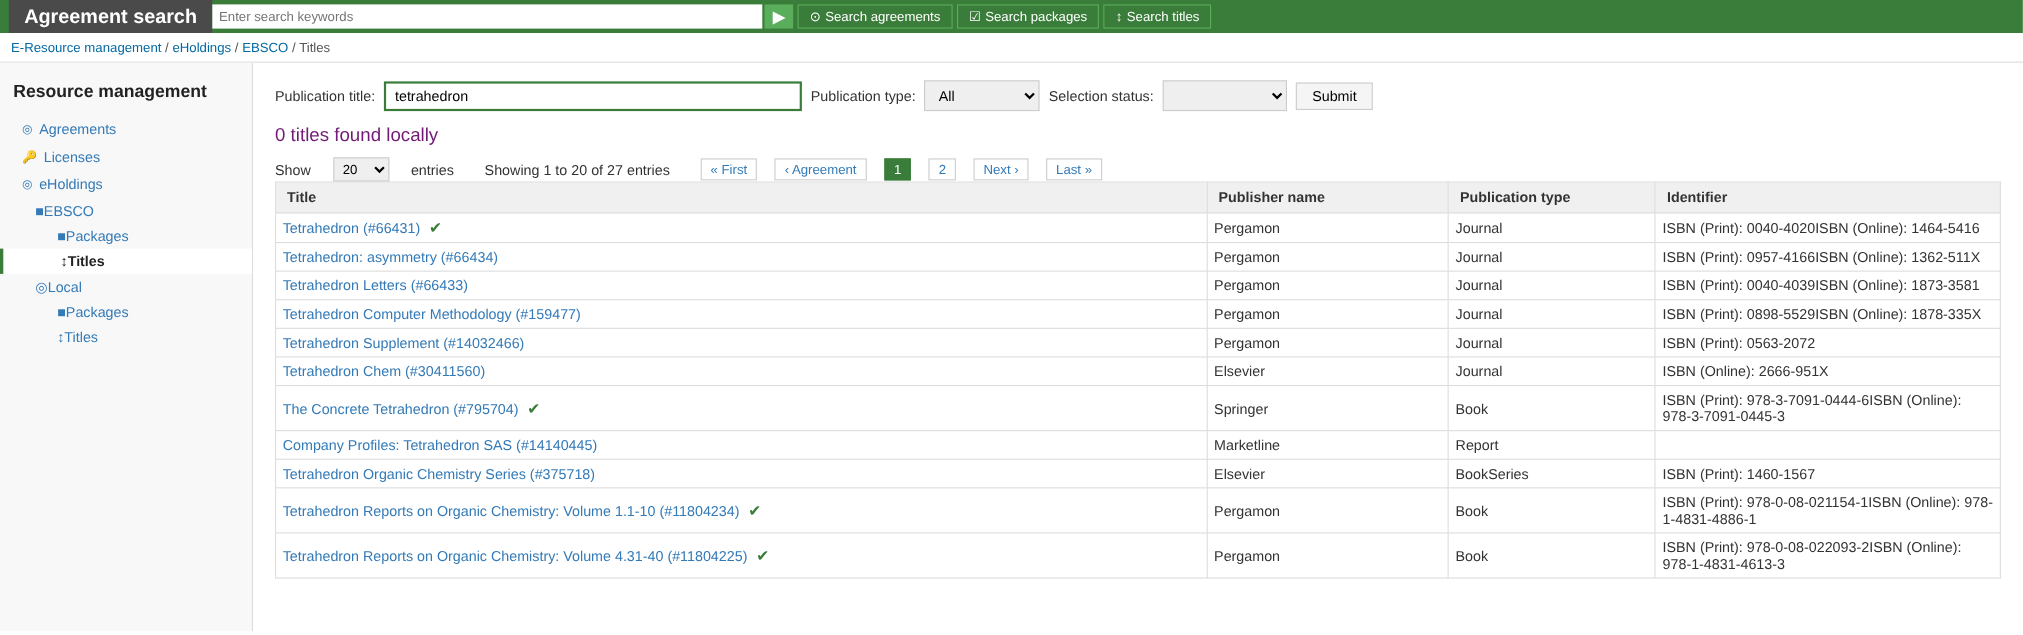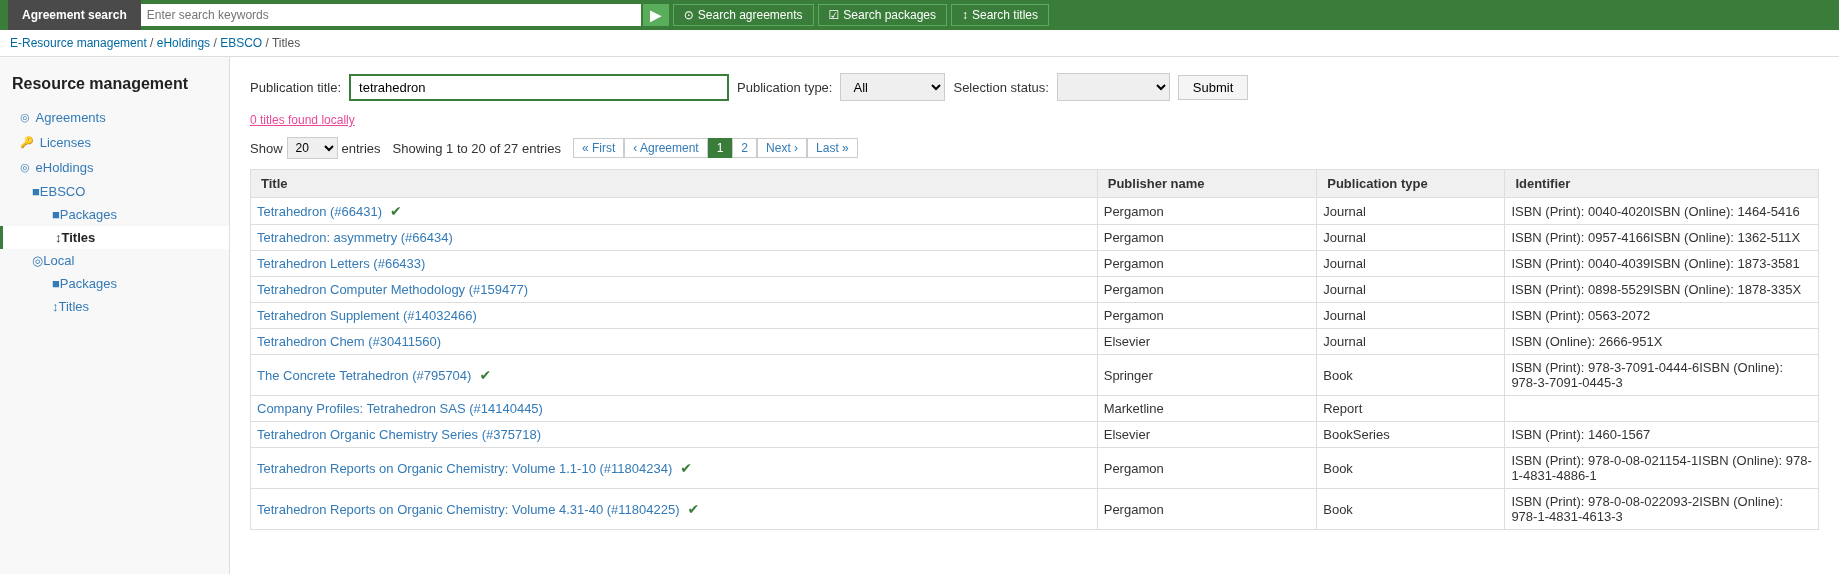--- a/index.html
+++ b/index.html
@@ -10,21 +10,21 @@
       background: #3a7d3a;
       display: flex;
       align-items: center;
       padding: 0 8px;
       height: 30px;
     }
     .top-bar-tab {
       background: #2e6b2e;
       color: #fff;
       padding: 2px 14px;
-      font-size: 12px;
+      font-size: 18px;
       font-weight: bold;
       cursor: pointer;
       border: none;
       height: 30px;
     }
     .top-bar-tab.active { background: #4a4a4a; }
     .search-input-top {
       flex: 1;
       height: 22px;
       padding: 2px 6px;
@@ -139,32 +139,30 @@
     .submit-btn {
       background: #f5f5f5;
       border: 1px solid #ccc;
       padding: 4px 14px;
       font-size: 13px;
       cursor: pointer;
     }
 
     
     .results-info {
-      font-size: 12px;
-      color: #ec4899;
+      font-size: 17px;
+      color: #701a75;
       margin-bottom: 10px;
-      text-decoration: underline;
     }
 
     
     .pagination-bar {
       display: flex;
       align-items: center;
-      gap: 0;
-      margin-bottom: 10px;
+      gap: 16px;
       font-size: 13px;
     }
     .pagination-bar .show-label { margin-right: 4px; }
     .pagination-bar select {
       border: 1px solid #ccc;
       padding: 2px 4px;
       font-size: 12px;
     }
     .pagination-bar .entries-label { margin-left: 4px; margin-right: 12px; }
     .page-btn {

